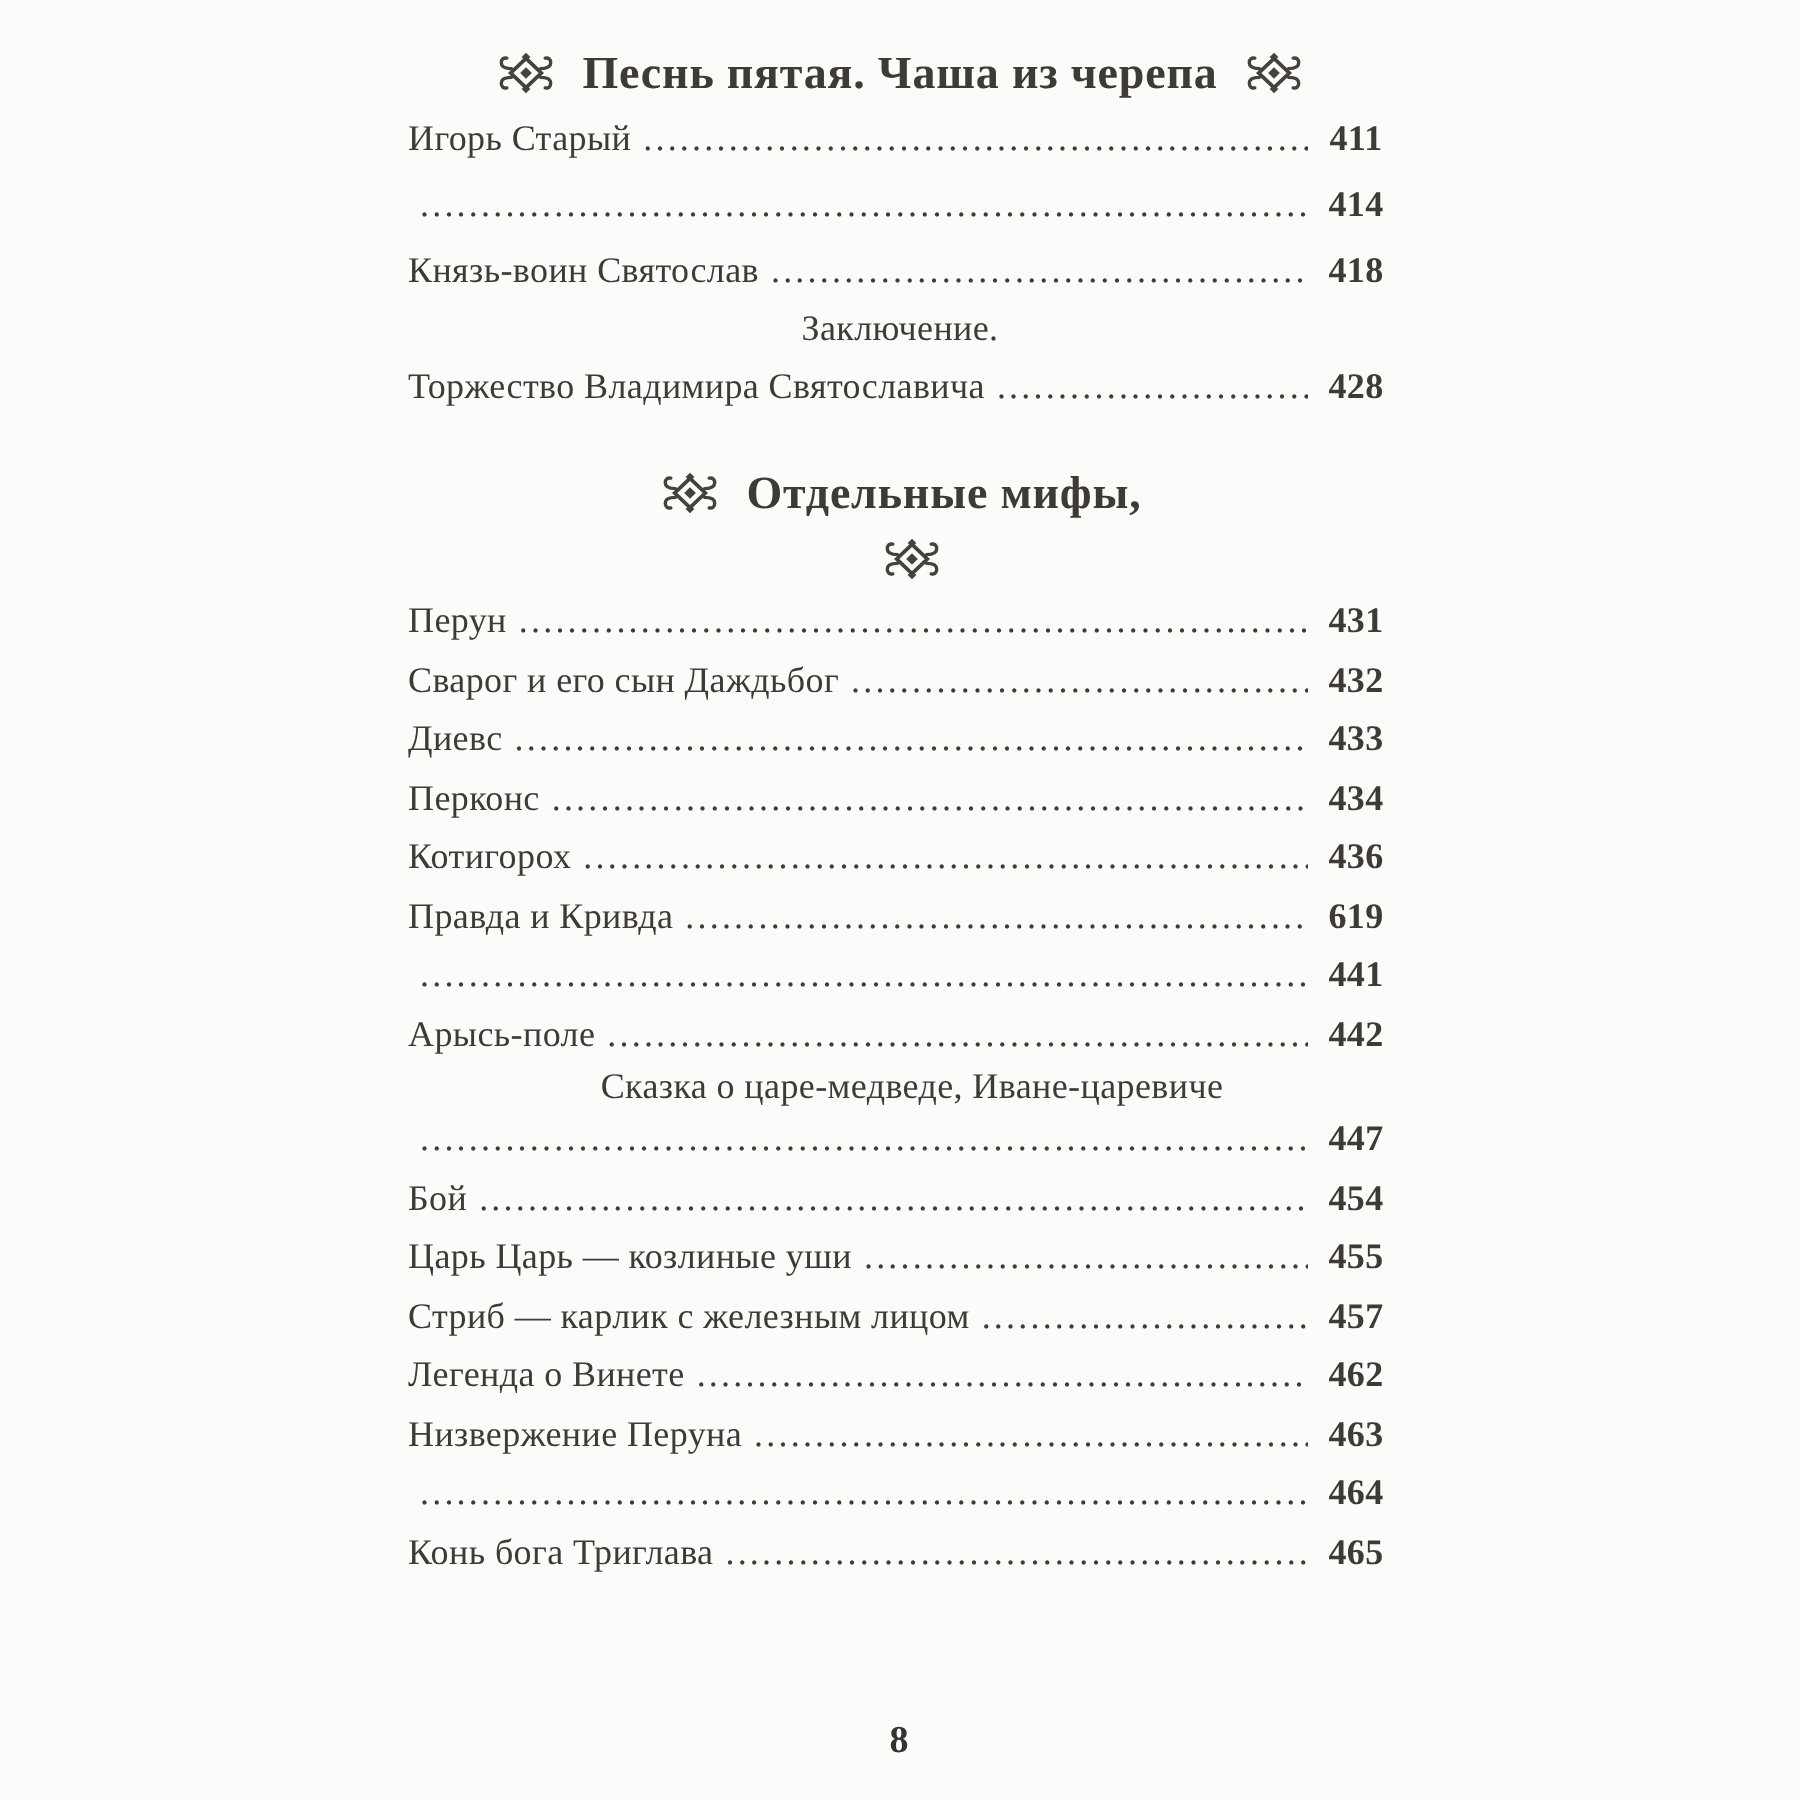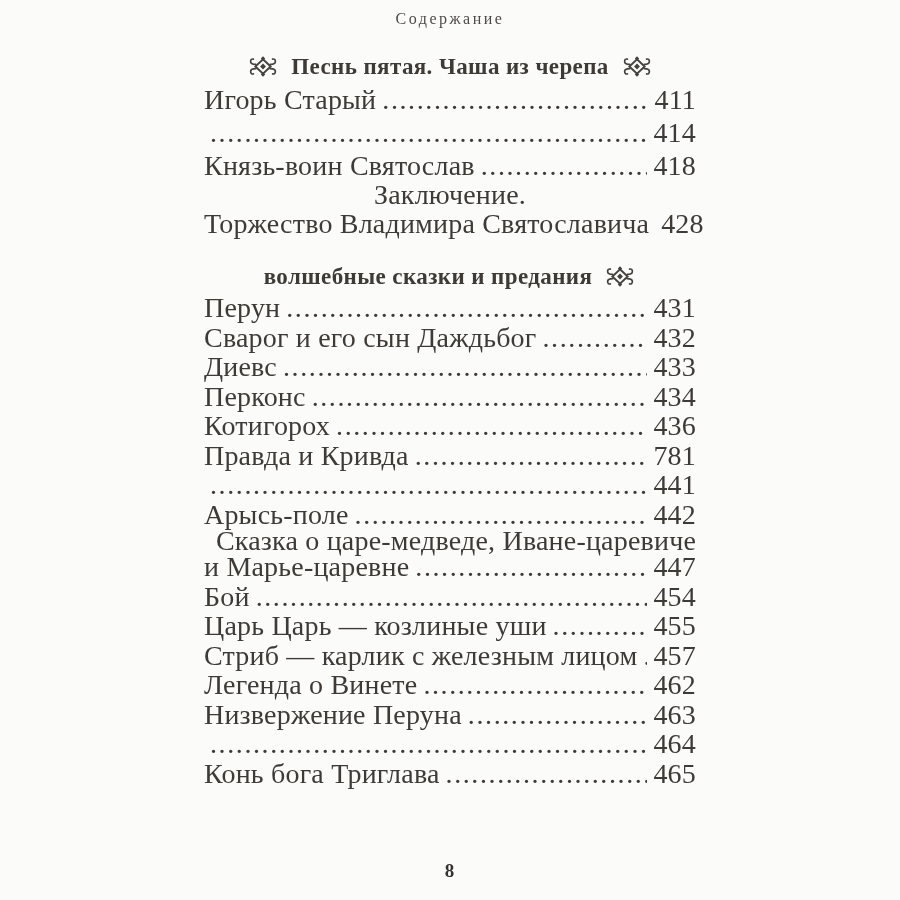--- a/index.html
+++ b/index.html
@@ -38,53 +38,52 @@
     display: inline-block;
     width: 32px;
     height: 21px;
     vertical-align: -3px;
   }
   .title-line .ornament.orn-left  { margin-right: 12px; }
   .title-line .ornament.orn-right { margin-left: 12px; }
   .toc-row {
     display: flex;
     align-items: baseline;
-    font-size: 28px;
+    font-size: 18px;
     line-height: 33px;
     letter-spacing: 0.2px;
   }
   .entries.tight .toc-row { line-height: 29.5px; }
   .toc-row.pre-line { line-height: 25px; justify-content: center; }
   .entries.tight .toc-row.pre-line { line-height: 23px; margin-left: 12px; }
   .toc-title { flex: 0 0 auto; white-space: nowrap; }
   .toc-dots {
     flex: 1 1 auto;
     min-width: 0;
     overflow: hidden;
     white-space: nowrap;
     margin: 0 6px;
     letter-spacing: 1.6px;
   }
-  .toc-page { flex: 0 0 auto; min-width: 36px; text-align: left; }
+  .toc-page { flex: 0 0 auto; min-width: 36px; text-align: center; font-weight: bold; }
   .page-footer {
     position: absolute;
     left: 0; right: 0;
     top: 860px;
     text-align: center;
     font-size: 19px;
     font-weight: bold;
     letter-spacing: 1px;
     color: #35322f;
   }
 </style>
 </head>
 <body>
 
 <div class="page" style="background: rgb(251, 251, 250); color: rgb(62, 58, 54);">
-  <div class="page-header">Содержание</div>
   <div class="toc">
       <div class="toc-section">
         <div class="section-title">
           <div class="title-line"><svg class="ornament orn-left" viewBox="0 0 44 28" xmlns="http://www.w3.org/2000/svg" aria-hidden="true">
     <g stroke="#45413d" fill="none" stroke-width="2.6">
       <path d="M22 4 L32.5 14 L22 24 L11.5 14 Z"></path>
     </g>
     <g fill="#45413d">
       <path d="M22 10 L26 14 L22 18 L18 14 Z"></path>
       <path d="M22 0 L25 3 L22 6 L19 3 Z"></path>
@@ -133,21 +132,37 @@
           </div>
           <div class="toc-row">
             <span class="toc-title">Торжество Владимира Святославича</span>
             <span class="toc-dots">......................................................................................................................................................</span>
             <span class="toc-page">428</span>
           </div>
         </div>
       </div>
       <div class="toc-section">
         <div class="section-title">
-          <div class="title-line"><span>волшебные сказки и предания</span><svg class="ornament orn-right" viewBox="0 0 44 28" xmlns="http://www.w3.org/2000/svg" aria-hidden="true">
+          <div class="title-line"><svg class="ornament orn-left" viewBox="0 0 44 28" xmlns="http://www.w3.org/2000/svg" aria-hidden="true">
+    <g stroke="#45413d" fill="none" stroke-width="2.6">
+      <path d="M22 4 L32.5 14 L22 24 L11.5 14 Z"></path>
+    </g>
+    <g fill="#45413d">
+      <path d="M22 10 L26 14 L22 18 L18 14 Z"></path>
+      <path d="M22 0 L25 3 L22 6 L19 3 Z"></path>
+      <path d="M22 22 L25 25 L22 28 L19 25 Z"></path>
+    </g>
+    <g stroke="#45413d" fill="none" stroke-width="2.3" stroke-linecap="round">
+      <path d="M12 11 C8 11 5 10 5 7 C5 4.6 6.6 3.3 8.8 3.8"></path>
+      <path d="M12 17 C8 17 5 18 5 21 C5 23.4 6.6 24.7 8.8 24.2"></path>
+      <path d="M32 11 C36 11 39 10 39 7 C39 4.6 37.4 3.3 35.2 3.8"></path>
+      <path d="M32 17 C36 17 39 18 39 21 C39 23.4 37.4 24.7 35.2 24.2"></path>
+    </g>
+  </svg><span>Отдельные мифы,</span></div>
+          <div class="title-line"><svg class="ornament orn-right" viewBox="0 0 44 28" xmlns="http://www.w3.org/2000/svg" aria-hidden="true">
     <g stroke="#45413d" fill="none" stroke-width="2.6">
       <path d="M22 4 L32.5 14 L22 24 L11.5 14 Z"></path>
     </g>
     <g fill="#45413d">
       <path d="M22 10 L26 14 L22 18 L18 14 Z"></path>
       <path d="M22 0 L25 3 L22 6 L19 3 Z"></path>
       <path d="M22 22 L25 25 L22 28 L19 25 Z"></path>
     </g>
     <g stroke="#45413d" fill="none" stroke-width="2.3" stroke-linecap="round">
       <path d="M12 11 C8 11 5 10 5 7 C5 4.6 6.6 3.3 8.8 3.8"></path>
@@ -179,36 +194,35 @@
             <span class="toc-page">434</span>
           </div>
           <div class="toc-row">
             <span class="toc-title">Котигорох</span>
             <span class="toc-dots">......................................................................................................................................................</span>
             <span class="toc-page">436</span>
           </div>
           <div class="toc-row">
             <span class="toc-title">Правда и Кривда</span>
             <span class="toc-dots">......................................................................................................................................................</span>
-            <span class="toc-page">781</span>
+            <span class="toc-page">619</span>
           </div>
           <div class="toc-row">
             <span class="toc-dots">......................................................................................................................................................</span>
             <span class="toc-page">441</span>
           </div>
           <div class="toc-row">
             <span class="toc-title">Арысь-поле</span>
             <span class="toc-dots">......................................................................................................................................................</span>
             <span class="toc-page">442</span>
           </div>
           <div class="toc-row pre-line">
             <span class="toc-title">Сказка о царе-медведе, Иване-царевиче</span>
           </div>
           <div class="toc-row">
-            <span class="toc-title">и Марье-царевне</span>
             <span class="toc-dots">......................................................................................................................................................</span>
             <span class="toc-page">447</span>
           </div>
           <div class="toc-row">
             <span class="toc-title">Бой</span>
             <span class="toc-dots">......................................................................................................................................................</span>
             <span class="toc-page">454</span>
           </div>
           <div class="toc-row">
             <span class="toc-title">Царь Царь — козлиные уши</span>

